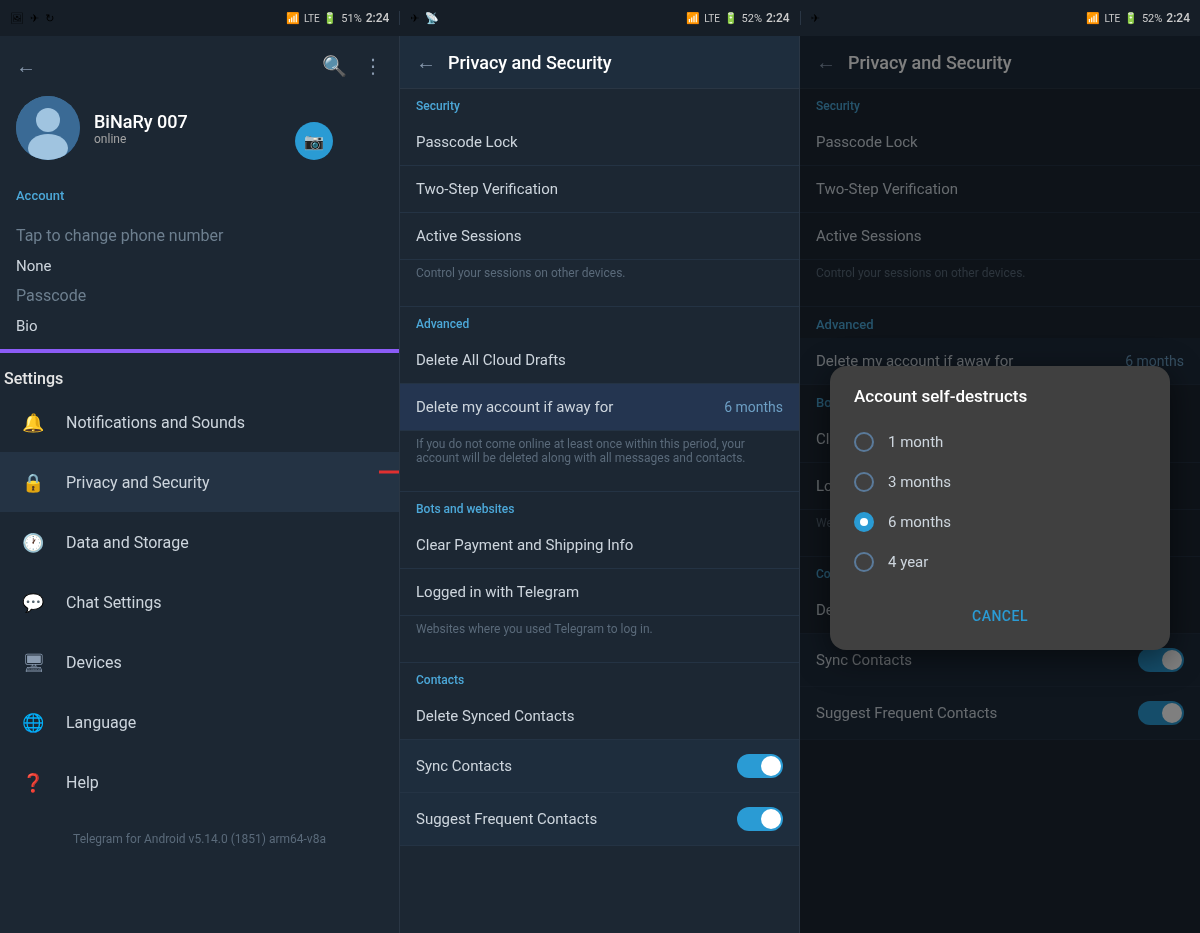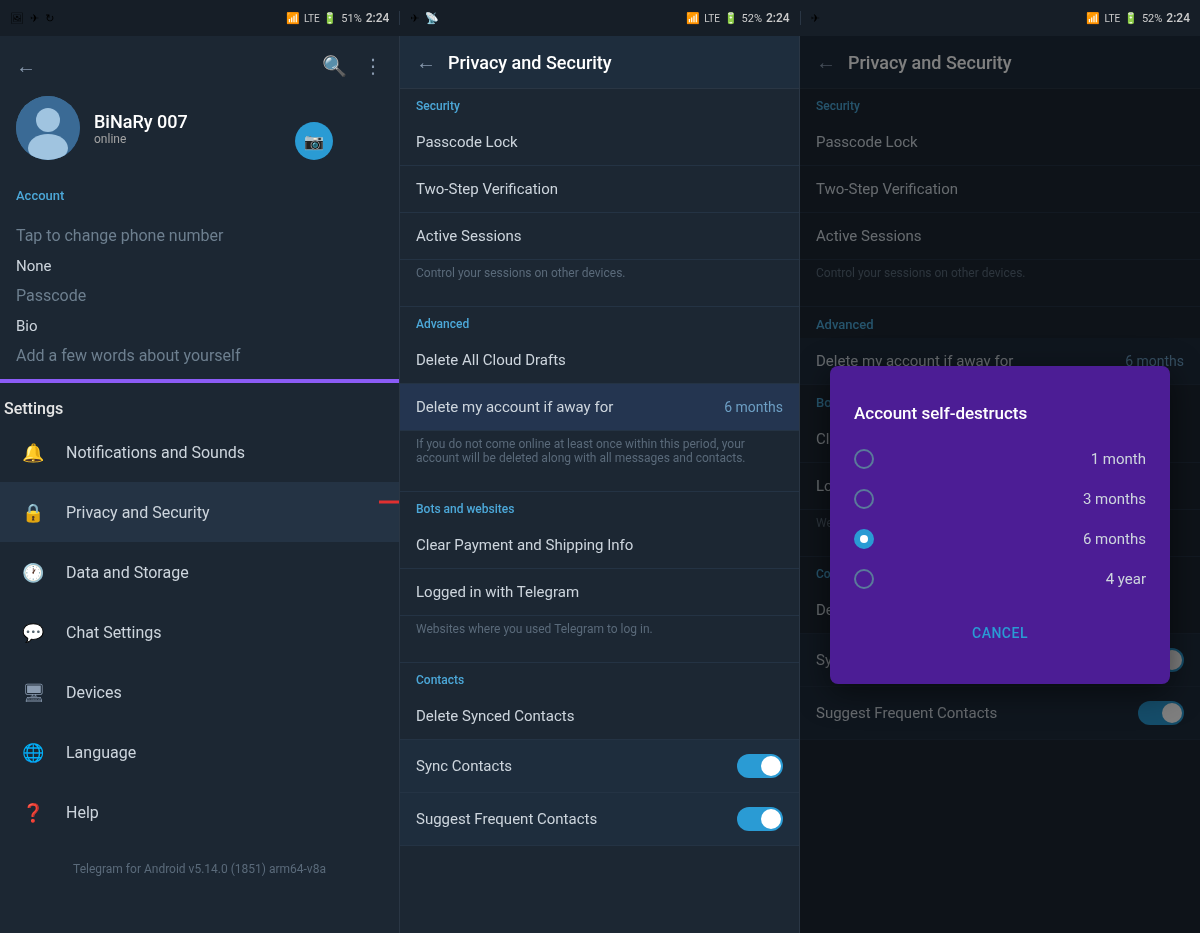--- a/index.html
+++ b/index.html
@@ -254,39 +254,38 @@
       background: rgba(0,0,0,0.5);
       z-index: 10;
     }
 
     
     .dialog {
       position: absolute;
       top: 330px;
       left: 30px;
       right: 30px;
-      background: #4c1d95;
-      border-radius: 8px;
-      padding: 37px 24px;
+      background: #404040;
+      border-radius: 16px;
+      padding: 20px 24px;
       z-index: 20;
       box-shadow: 0 8px 32px rgba(0,0,0,0.5);
     }
     .dialog-title {
       font-size: 17px;
       color: white;
       font-weight: 500;
       margin-bottom: 16px;
     }
     .radio-option {
       display: flex;
       align-items: center;
       padding: 10px 0;
       cursor: pointer;
       gap: 14px;
-      justify-content: space-between;
     }
     .radio-circle {
       width: 20px;
       height: 20px;
       border-radius: 50%;
       border: 2px solid #5a7a9a;
       display: flex;
       align-items: center;
       justify-content: center;
       flex-shrink: 0;
@@ -415,21 +414,20 @@
       <div class="detail-section-title">Account</div>
       <div class="detail-item">
         <div class="detail-label">Tap to change phone number</div>
       </div>
       <div class="detail-item">
         <div class="detail-value">None</div>
         <div class="detail-label">Passcode</div>
       </div>
       <div class="detail-item">
         <div class="detail-value">Bio</div>
-        <div class="detail-label">Add a few words about yourself</div>
       </div>
     </div>
 
     <div class="settings-menu">
       <div class="settings-section-title">Settings</div>
 
       <div class="settings-item">
         <div class="settings-item-icon">🔔</div>
         <span class="settings-item-text">Notifications and Sounds</span>
       </div>

